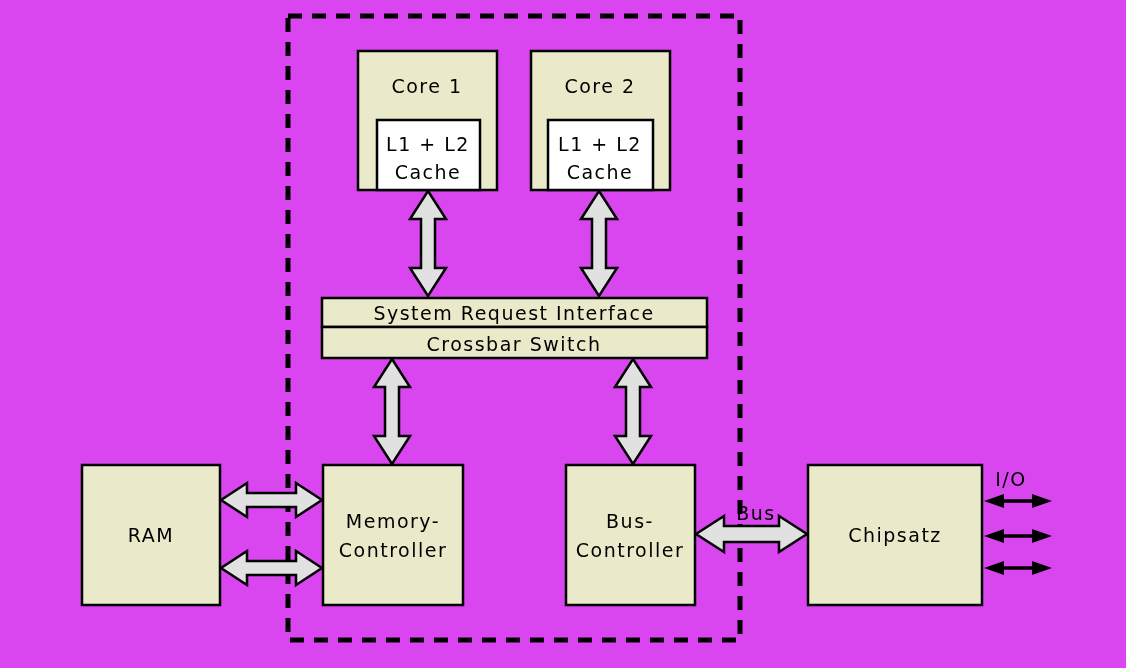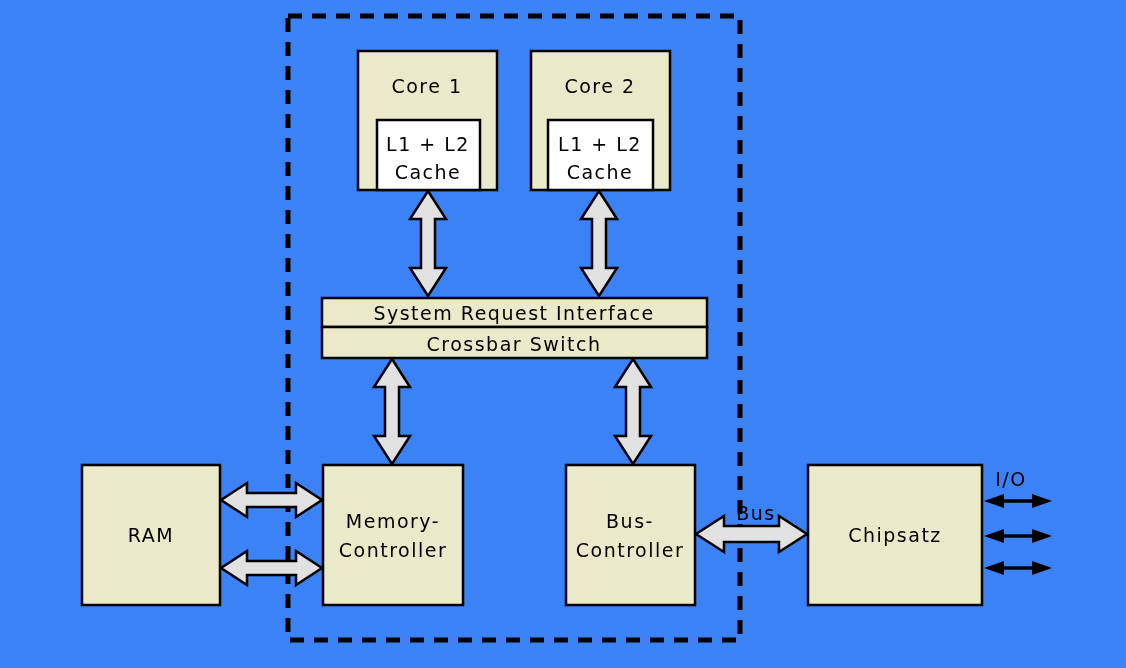--- a/index.html
+++ b/index.html
@@ -5,21 +5,21 @@
   html, body {
     margin: 0;
     padding: 0;
     background: #ffffff;
     font-family: "DejaVu Sans", "Liberation Sans", sans-serif;
   }
   .canvas {
     position: relative;
     width: 1126px;
     height: 668px;
-    background: #3b82f6;
+    background: #d946ef;
     overflow: hidden;
   }
   svg { display: block; }
   .die-boundary {
     fill: none;
     stroke: #000000;
     stroke-width: 5;
     stroke-dasharray: 14 10;
   }
   .box {

